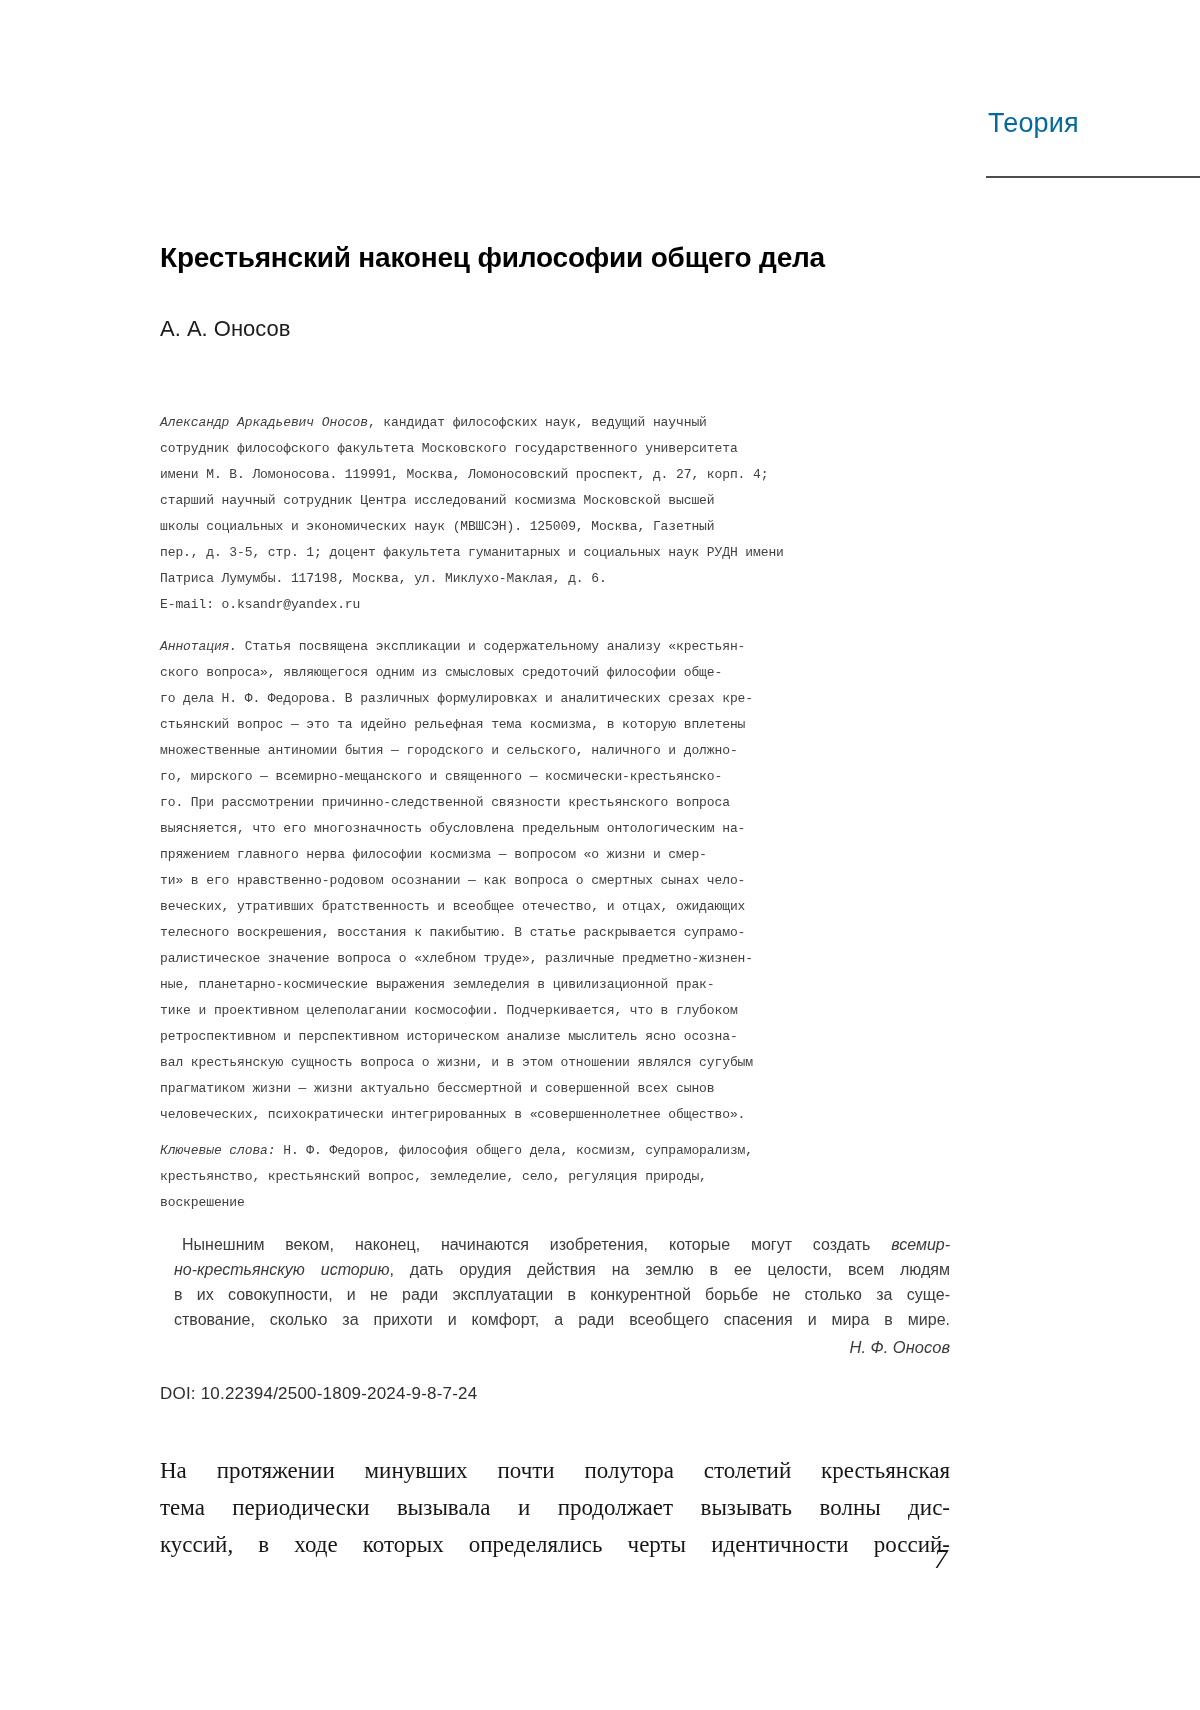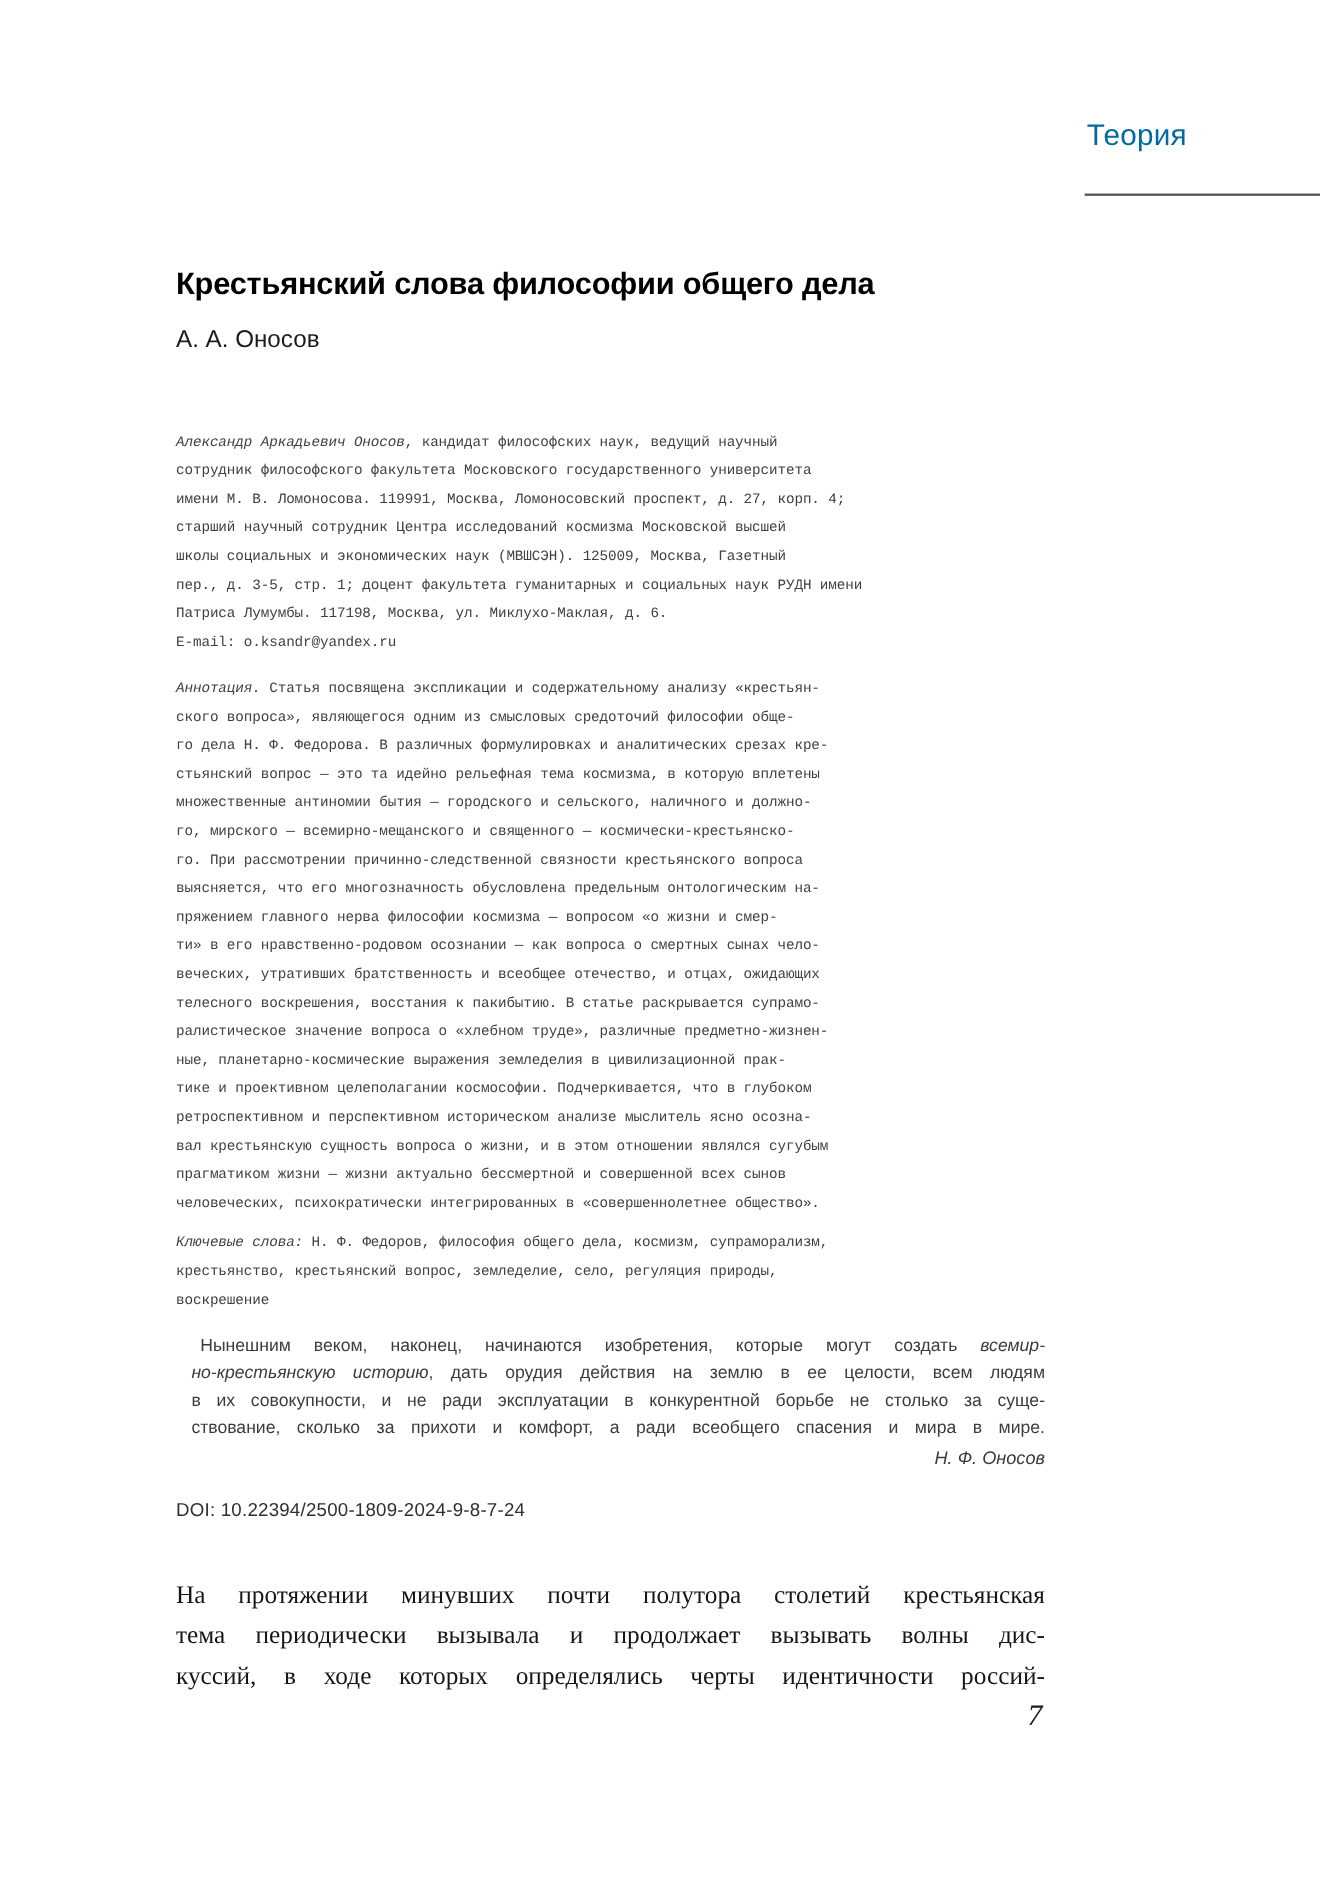--- a/index.html
+++ b/index.html
@@ -22,21 +22,21 @@
     height: 2px; background: #4d4d4d;
   }
 
   .content { position: absolute; left: 160px; top: 0; width: 790px; }
 
   .title {
     margin: 240px 0 0 0;
     font-size: 28px; line-height: 36px; font-weight: bold;
     color: #000000; letter-spacing: -0.2px;
   }
-  .author { margin-top: 19px; font-size: 22px; line-height: 26px; color: #1c1c1c; }
+  .author { margin-top: 40px; font-size: 22px; line-height: 26px; color: #1c1c1c; }
 
   .preline { white-space: pre-line; }
   .it { font-style: italic; }
 
   .meta {
     margin: 0; font-size: 13px; line-height: 26px;
     color: #404040; letter-spacing: -0.1px; font-family: Liberation Mono, monospace;
   }
   .affiliation { margin-top: 68px; }
   .abstract { margin-top: 16px; }
@@ -71,21 +71,21 @@
 </head>
 <body>
 
 <div class="page">
 
   <div class="section-label">Теория</div>
   <div class="section-rule"></div>
 
   <main class="content">
 
-    <h1 class="title">Крестьянский слова философии общего дела</h1>
+    <h1 class="title">Крестьянский наконец философии общего дела</h1>
 
     <div class="author">А. А. Оносов</div>
 
     <p class="meta preline affiliation"><span class="it">Александр Аркадьевич Оносов</span><span>, кандидат философских наук, ведущий научный
 сотрудник философского факультета Московского государственного университета
 имени М. В. Ломоносова. 119991, Москва, Ломоносовский проспект, д. 27, корп. 4;
 старший научный сотрудник Центра исследований космизма Московской высшей
 школы социальных и экономических наук (МВШСЭН). 125009, Москва, Газетный
 пер., д. 3-5, стр. 1; доцент факультета гуманитарных и социальных наук РУДН имени
 Патриса Лумумбы. 117198, Москва, ул. Миклухо-Маклая, д. 6.

